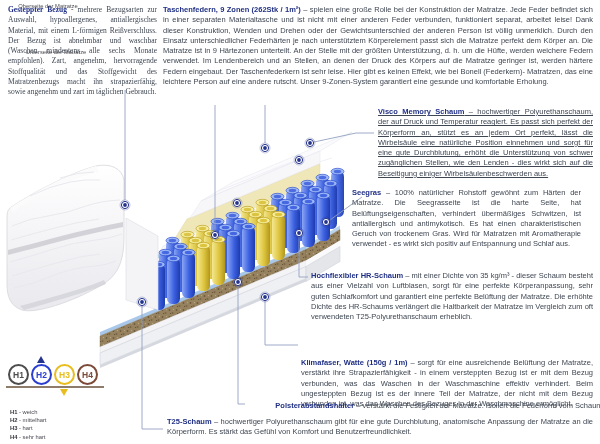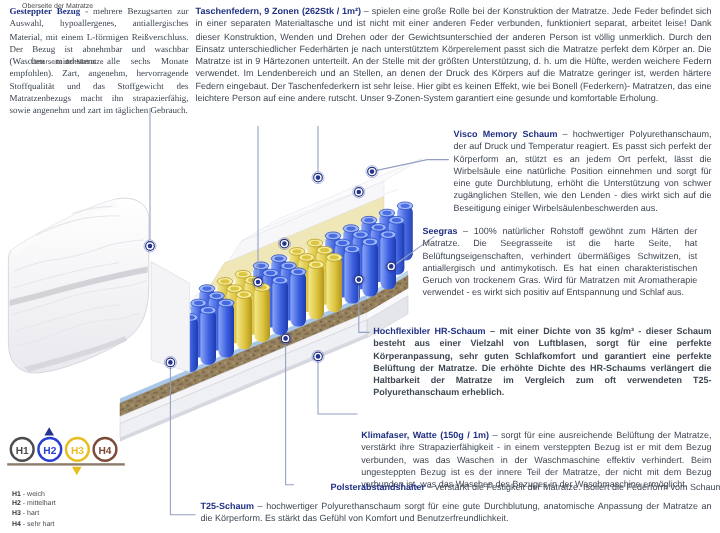--- a/index.html
+++ b/index.html
@@ -181,42 +181,42 @@
 </svg>
 
 <div class="blk" style="left:8px;top:5px;width:149px;font-family:Liberation Serif, serif;">
   <b>Gesteppter Bezug</b><span> - mehrere Bezugsarten zur Auswahl, hypoallergenes, antiallergisches Material, mit einem L-förmigen Reißverschluss. Der Bezug ist abnehmbar und waschbar (Waschen mindestens alle sechs Monate empfohlen). Zart, angenehm, hervorragende Stoffqualität und das Stoffgewicht des Matratzenbezugs macht ihn strapazierfähig, sowie angenehm und zart im täglichen Gebrauch.</span>
 </div>
 
 <div class="blk" style="left:163px;top:5px;width:430px;">
   <b>Taschenfedern, 9 Zonen (262Stk / 1m²)</b><span> –  spielen eine große Rolle bei der Konstruktion der Matratze. Jede Feder befindet sich in einer separaten Materialtasche und ist nicht mit einer anderen Feder verbunden, funktioniert separat, arbeitet leise! Dank dieser Konstruktion, Wenden und Drehen oder der Gewichtsunterschied der anderen Person ist völlig unmerklich. Durch den Einsatz unterschiedlicher Federhärten je nach unterstütztem Körperelement passt sich die Matratze perfekt dem Körper an. Die Matratze ist in 9 Härtezonen unterteilt. An der Stelle mit der größten Unterstützung, d. h. um die Hüfte, werden weichere Federn verwendet. Im Lendenbereich und an Stellen, an denen der Druck des Körpers auf die Matratze geringer ist, werden härtere Federn eingebaut. Der Taschenfederkern ist sehr leise. Hier gibt es keinen Effekt, wie bei Bonell (Federkern)- Matratzen, das eine leichtere Person auf eine andere rutscht. Unser 9-Zonen-System garantiert eine gesunde und komfortable Erholung.</span>
 </div>
 
-<div class="blk" style="left:378px;top:107px;width:215px;">
+<div class="blk" style="left:378px;top:107px;width:215px;text-decoration:underline;">
   <b>Visco Memory Schaum</b><span> –  hochwertiger Polyurethanschaum, der auf Druck und Temperatur reagiert. Es passt sich perfekt der Körperform an, stützt es an jedem Ort perfekt, lässt die Wirbelsäule eine natürliche Position einnehmen und sorgt für eine gute Durchblutung, erhöht die Unterstützung von schwer zugänglichen Stellen, wie den Lenden - dies wirkt sich auf die Beseitigung einiger Wirbelsäulenbeschwerden aus.</span>
 </div>
 
 <div class="blk" style="left:352px;top:188px;width:229px;">
   <b>Seegras</b><span> –  100% natürlicher Rohstoff gewöhnt zum Härten der Matratze. Die Seegrasseite ist die harte Seite, hat Belüftungseigenschaften, verhindert übermäßiges Schwitzen, ist antiallergisch und antimykotisch. Es hat einen charakteristischen Geruch von trockenem Gras. Wird für Matratzen mit Aromatherapie verwendet - es wirkt sich positiv auf Entspannung und Schlaf aus.</span>
 </div>
 
-<div class="blk" style="left:311px;top:271px;width:282px;font-weight:bold;">
+<div class="blk" style="left:311px;top:271px;width:282px;">
   <b>Hochflexibler HR-Schaum</b><span> –  mit einer Dichte von 35 kg/m³ - dieser Schaum besteht aus einer Vielzahl von Luftblasen, sorgt für eine perfekte Körperanpassung, sehr guten Schlafkomfort und garantiert eine perfekte Belüftung der Matratze. Die erhöhte Dichte des HR-Schaums verlängert die Haltbarkeit der Matratze im Vergleich zum oft verwendeten T25-Polyurethanschaum erheblich.</span>
 </div>
 
 <div class="blk" style="left:301px;top:358px;width:292px;">
   <b>Klimafaser, Watte (150g / 1m)</b><span> –  sorgt für eine ausreichende Belüftung der Matratze, verstärkt ihre Strapazierfähigkeit - in einem versteppten Bezug ist er mit dem Bezug verbunden, was das Waschen in der Waschmaschine effektiv verhindert. Beim ungesteppten Bezug ist es der innere Teil der Matratze, der nicht mit dem Bezug verbunden ist, was das Waschen des Bezuges in der Waschmaschine ermöglicht.</span>
 </div>
 
 <div class="blk nojust" style="left:247px;top:401px;width:346px;">
   <b>Polsterabstandshalter</b><span> – verstärkt die Festigkeit der Matratze. Isoliert die Federform vom Schaum.</span>
 </div>
 
 <div class="blk" style="left:167px;top:417px;width:426px;">
-  <b>T25-Schaum</b><span> – hochwertiger Polyurethanschaum sorgt für eine gute Durchblutung, anatomische Anpassung der Matratze an die Körperform. Es stärkt das Gefühl von Komfort und Benutzerfreundlichkeit.</span>
+  <b>T25-Schaum</b><span> – hochwertiger Polyurethanschaum gibt für eine gute Durchblutung, anatomische Anpassung der Matratze an die Körperform. Es stärkt das Gefühl von Komfort und Benutzerfreundlichkeit.</span>
 </div>
 
 <div class="hz">
   <div class="lab" style="left:0;top:3px;">Oberseite der Matratze</div>
   <div class="arrow-up"></div>
   <div class="hz-row">
     <div class="hcirc" style="color: rgb(77, 77, 79); border-color: rgb(77, 77, 79);">H1</div>
     <div class="hcirc" style="color: rgb(42, 63, 208); border-color: rgb(42, 63, 208);">H2</div>
     <div class="hcirc" style="color: rgb(232, 189, 31); border-color: rgb(232, 189, 31);">H3</div>
     <div class="hcirc" style="color: rgb(124, 74, 57); border-color: rgb(124, 74, 57);">H4</div>

